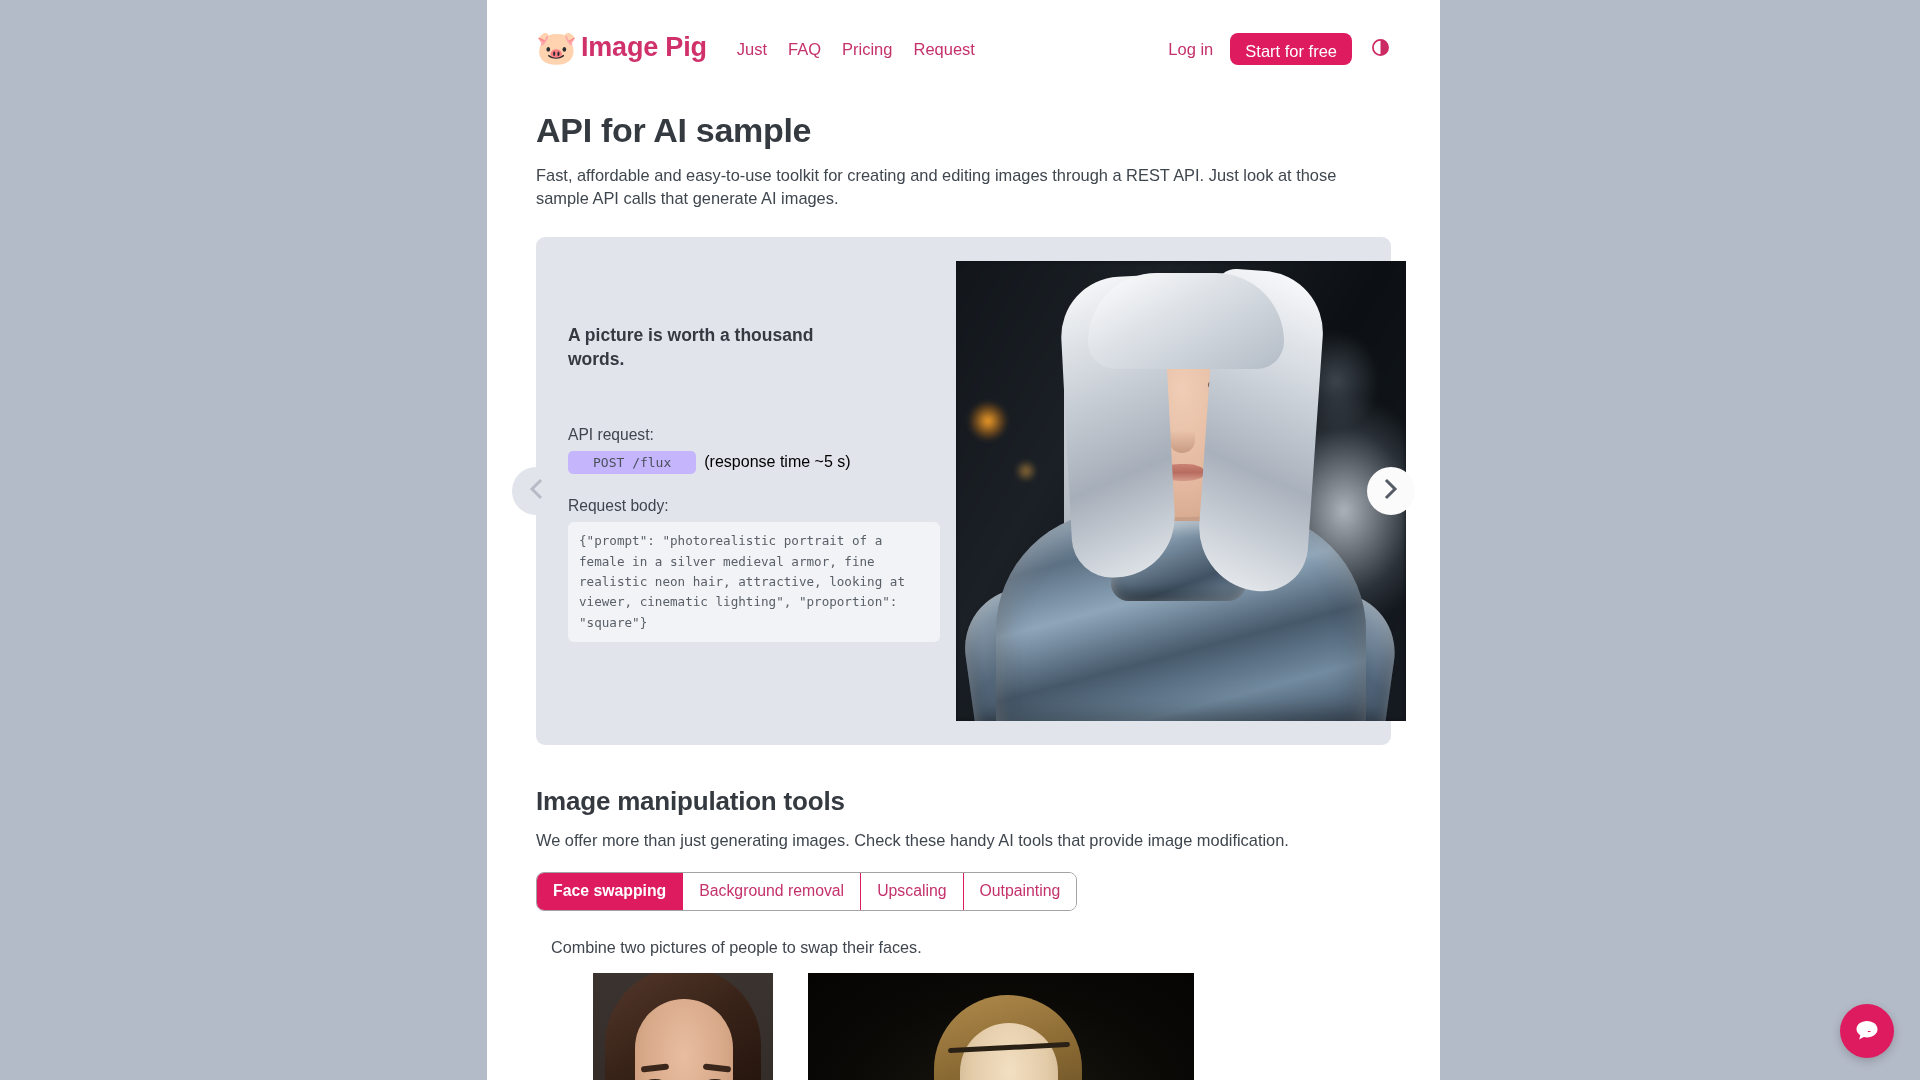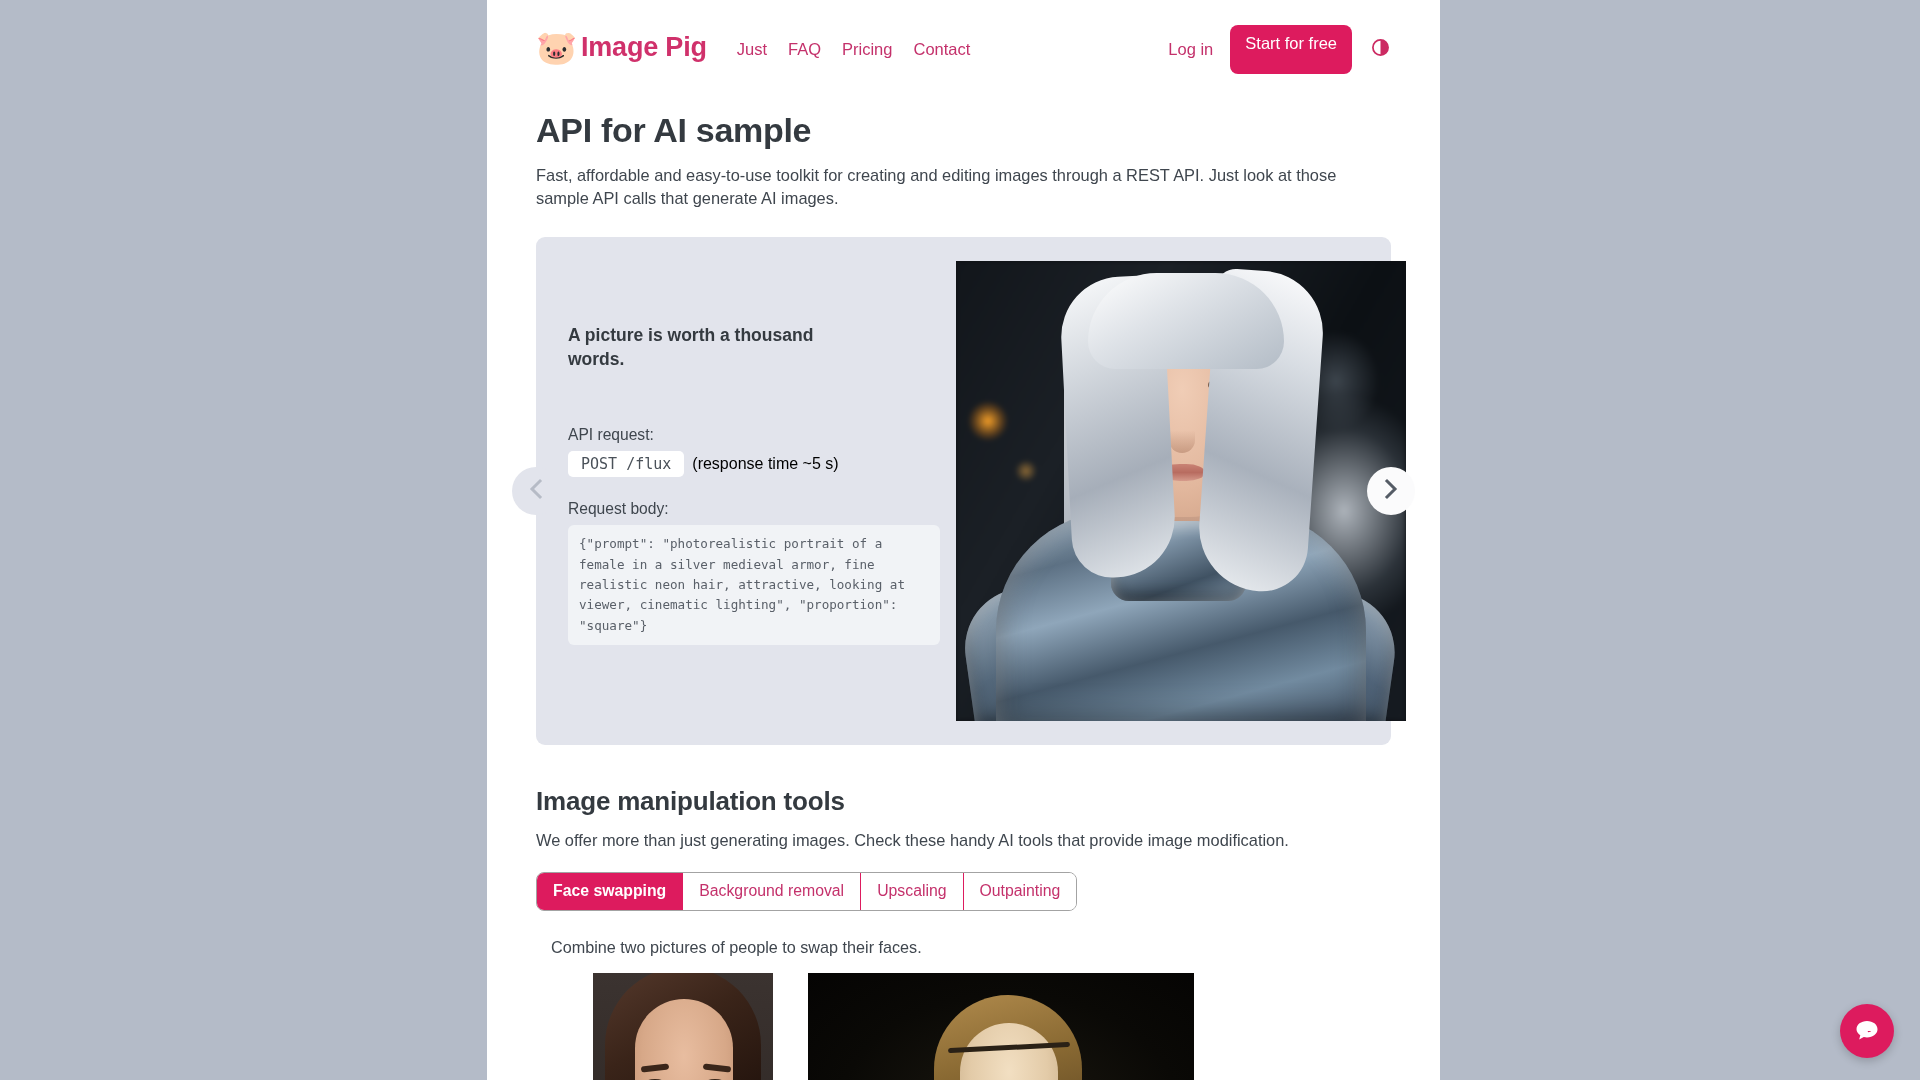--- a/index.html
+++ b/index.html
@@ -98,21 +98,21 @@
   }
 
   .cta-button {
     background: #e01e5a;
     background: #dd1b5e;
     color: #ffffff;
     border: none;
     border-radius: 8px;
     font-size: 16.5px;
     font-family: inherit;
-    padding: 9px 15px 21px 15px;
+    padding: 9px 15px 4px 15px;
     cursor: pointer;
     white-space: nowrap;
   }
 
   .theme-toggle {
     width: 22px;
     height: 22px;
     border: none;
     background: none;
     cursor: pointer;
@@ -181,25 +181,25 @@
 
   .endpoint-row {
     display: flex;
     align-items: baseline;
     gap: 8px;
     margin-bottom: 23px;
   }
 
   .code-pill {
     font-family: "DejaVu Sans Mono", monospace;
-    font-size: 15px;
-    background: #ffffff;
+    font-size: 13px;
+    background: #c4b5fd;
     color: #4a5159;
     border-radius: 5px;
-    padding: 4px 13px;
+    padding: 4px 25px;
     white-space: pre;
   }
 
   .resp-time {
     font-size: 16px;
     color: #000000;
   }
 
   .code-block {
     font-family: "DejaVu Sans Mono", monospace;
@@ -527,21 +527,21 @@
     <header class="site-header">
       <a class="brand" href="#">
         <span class="pig-logo">🐷</span>
         <span class="brand-name">Image Pig</span>
       </a>
 
       <nav class="main-nav">
         <a class="nav-link" href="#">Just</a>
         <a class="nav-link" href="#">FAQ</a>
         <a class="nav-link" href="#">Pricing</a>
-        <a class="nav-link" href="#">Contact</a>
+        <a class="nav-link" href="#">Request</a>
       </nav>
 
       <div class="header-right">
         <a class="login-link" href="#">Log in</a>
         <button class="cta-button">Start for free</button>
         <button class="theme-toggle">
           <span>
             <svg width="19" height="19" viewBox="0 0 20 20">
               <circle cx="10" cy="10" r="8" fill="none" stroke="#cc2a62" stroke-width="1.8"></circle>
               <path d="M10 2 A8 8 0 0 1 10 18 Z" fill="#cc2a62"></path>

